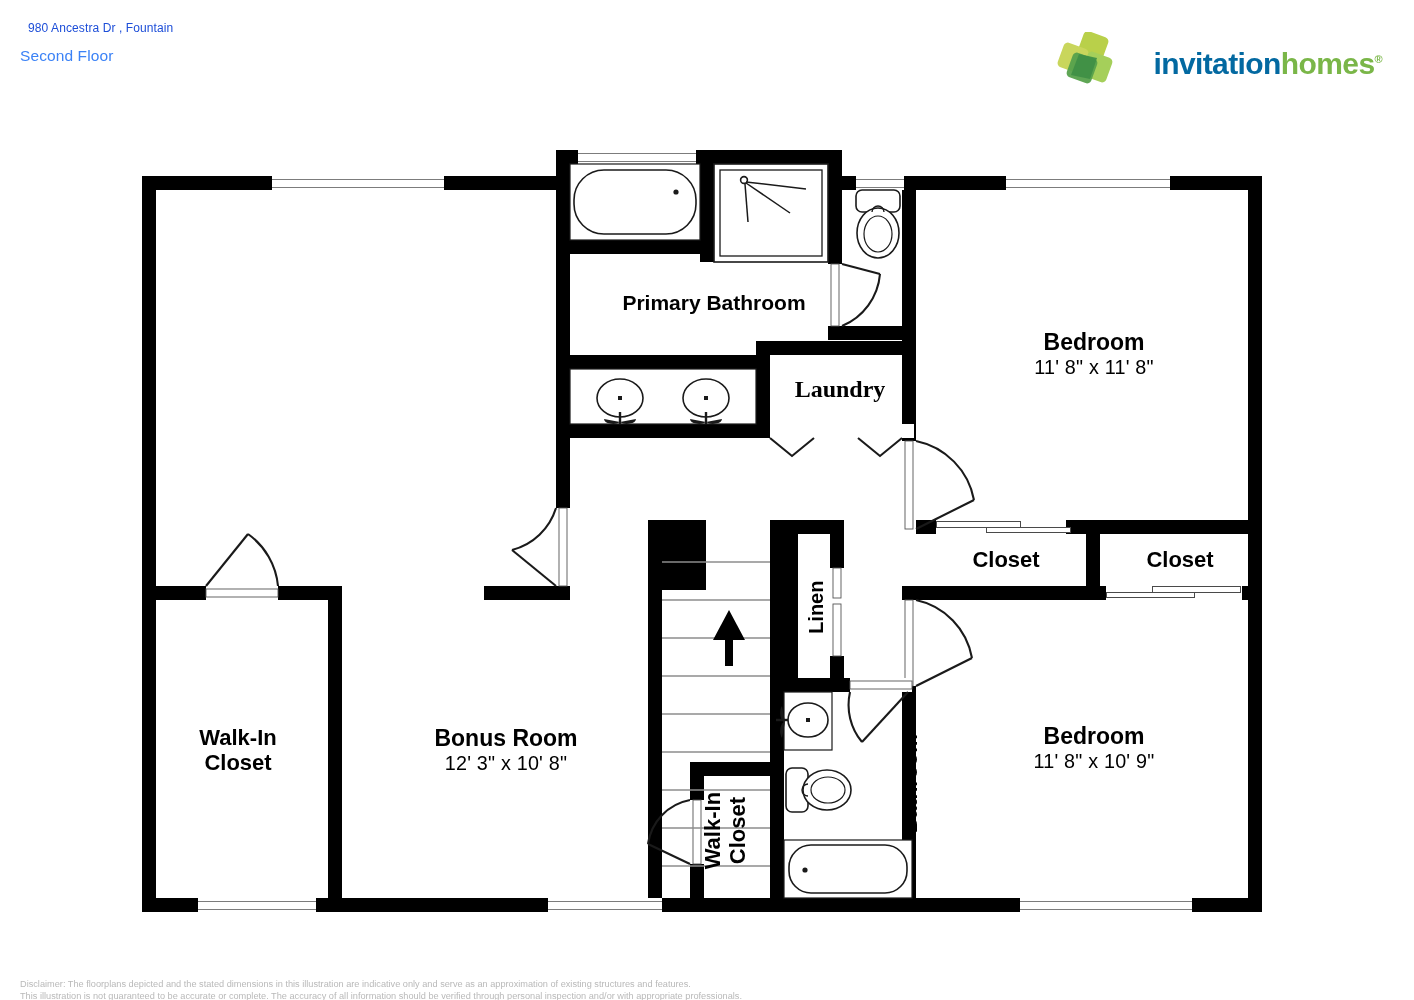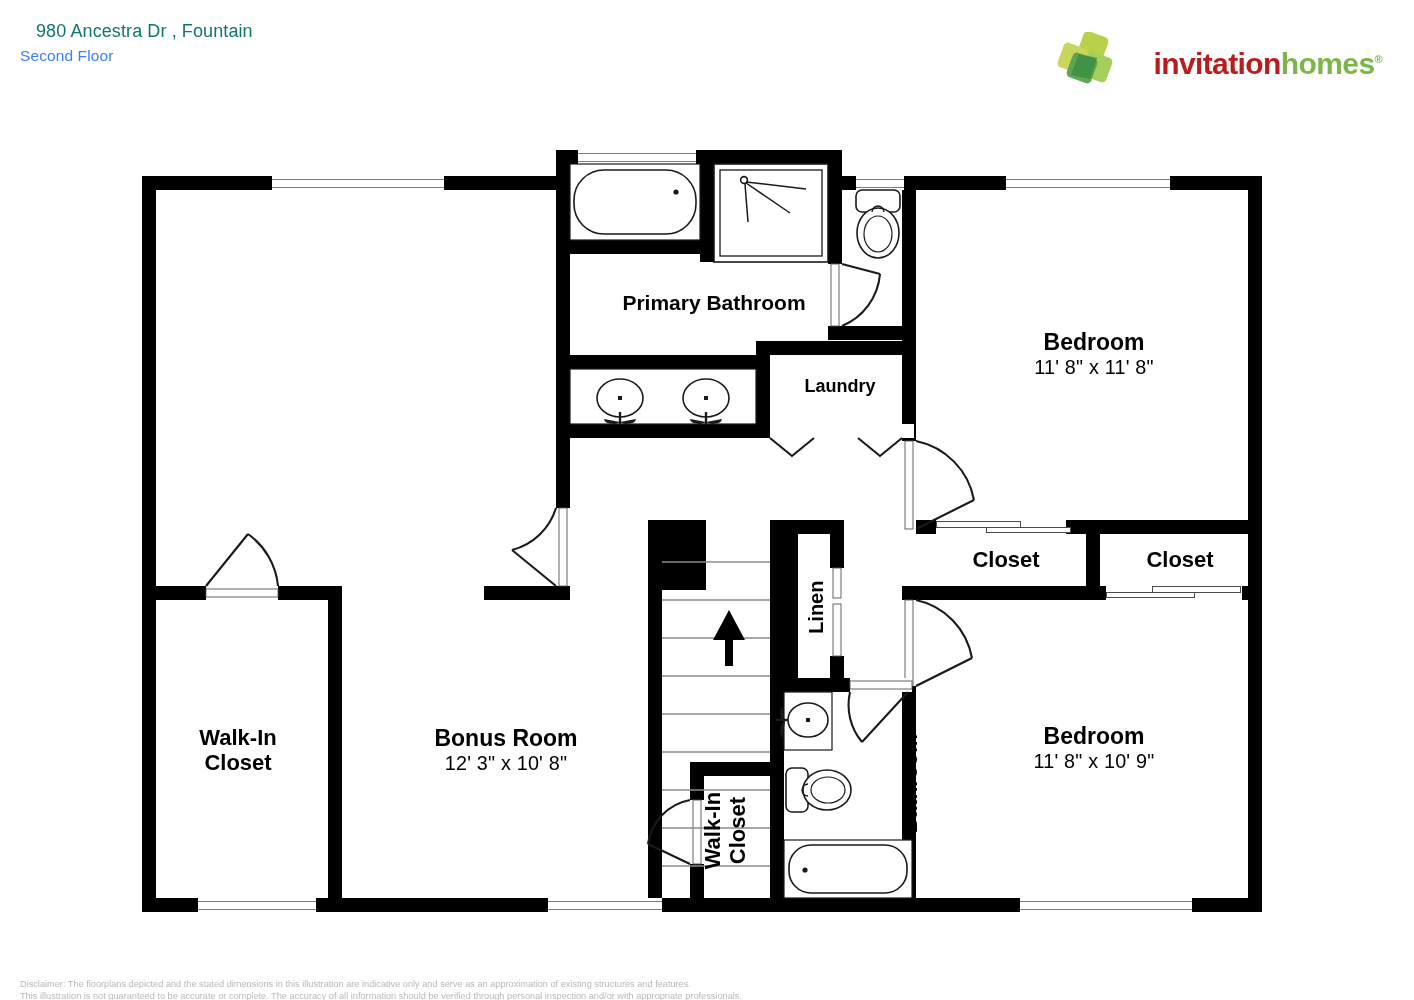--- a/index.html
+++ b/index.html
@@ -15,24 +15,24 @@
     overflow: hidden;
   }
   .page {
     position: absolute;
     inset: 0;
     background: #fff;
   }
   
   .header-address {
     position: absolute;
-    left: 36px;
+    left: 28px;
     top: 21px;
-    font-size: 18px;
-    color: #0f766e;
+    font-size: 12px;
+    color: #1d4ed8;
     letter-spacing: 0.1px;
     white-space: nowrap;
   }
   .header-floor {
     position: absolute;
     left: 20px;
     top: 47px;
     font-size: 15.5px;
     color: #3b82f6;
     letter-spacing: 0.1px;
@@ -55,21 +55,21 @@
   }
   .logo-text {
     font-size: 30px;
     font-weight: 700;
     letter-spacing: -0.6px;
     white-space: nowrap;
     line-height: 1;
     position: relative;
     top: 1px;
   }
-  .logo-text .w1 { color: #b91c1c; margin-left: 22px; }
+  .logo-text .w1 { color: #0369a1; margin-left: 22px; }
   .logo-text .w2 { color: #7ab648; margin-top: 31px; }
   .logo-tm {
     font-size: 11px;
     vertical-align: super;
     color: #7ab648;
   }
 
   
   .plan {
     position: absolute;
@@ -369,21 +369,21 @@
       </g>
 
     </svg>
   </div>
 
 
   <div class="rlabel" style="left:596px; top:291px; width:236px; font-size:21px;">
     <span>Primary Bathroom</span>
   </div>
 
-  <div class="rlabel" style="left:760px; top:376px; width:160px; font-size:18px;">
+  <div class="rlabel" style="left:760px; top:376px; width:160px; font-size:24px;font-family:Liberation Serif, serif;">
     <span>Laundry</span>
   </div>
 
   <div class="rlabel" style="left:978px; top:330px; width:232px; font-size:23px;">
     <span>Bedroom</span>
     <span class="dim">11' 8" x 11' 8"</span>
   </div>
 
   <div class="rlabel" style="left:978px; top:724px; width:232px; font-size:23px;">
     <span>Bedroom</span>

